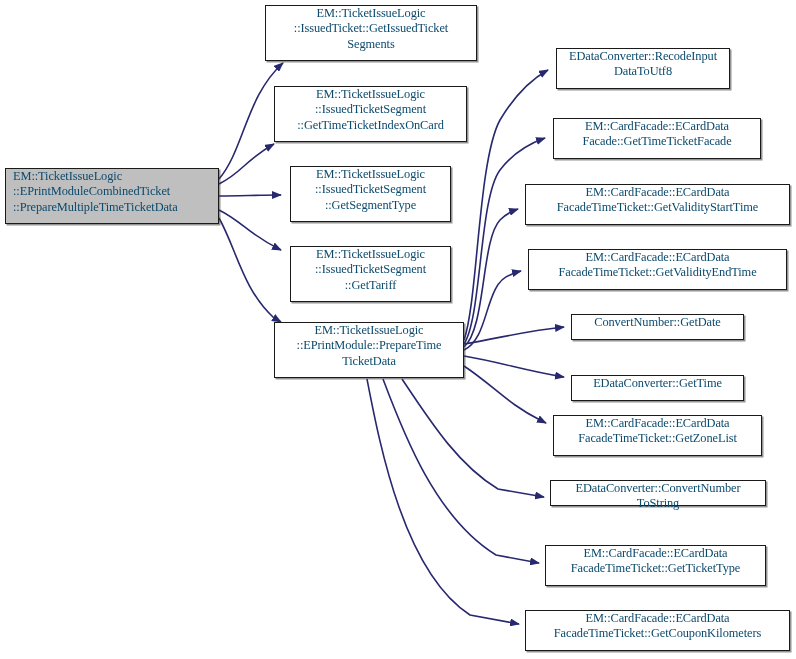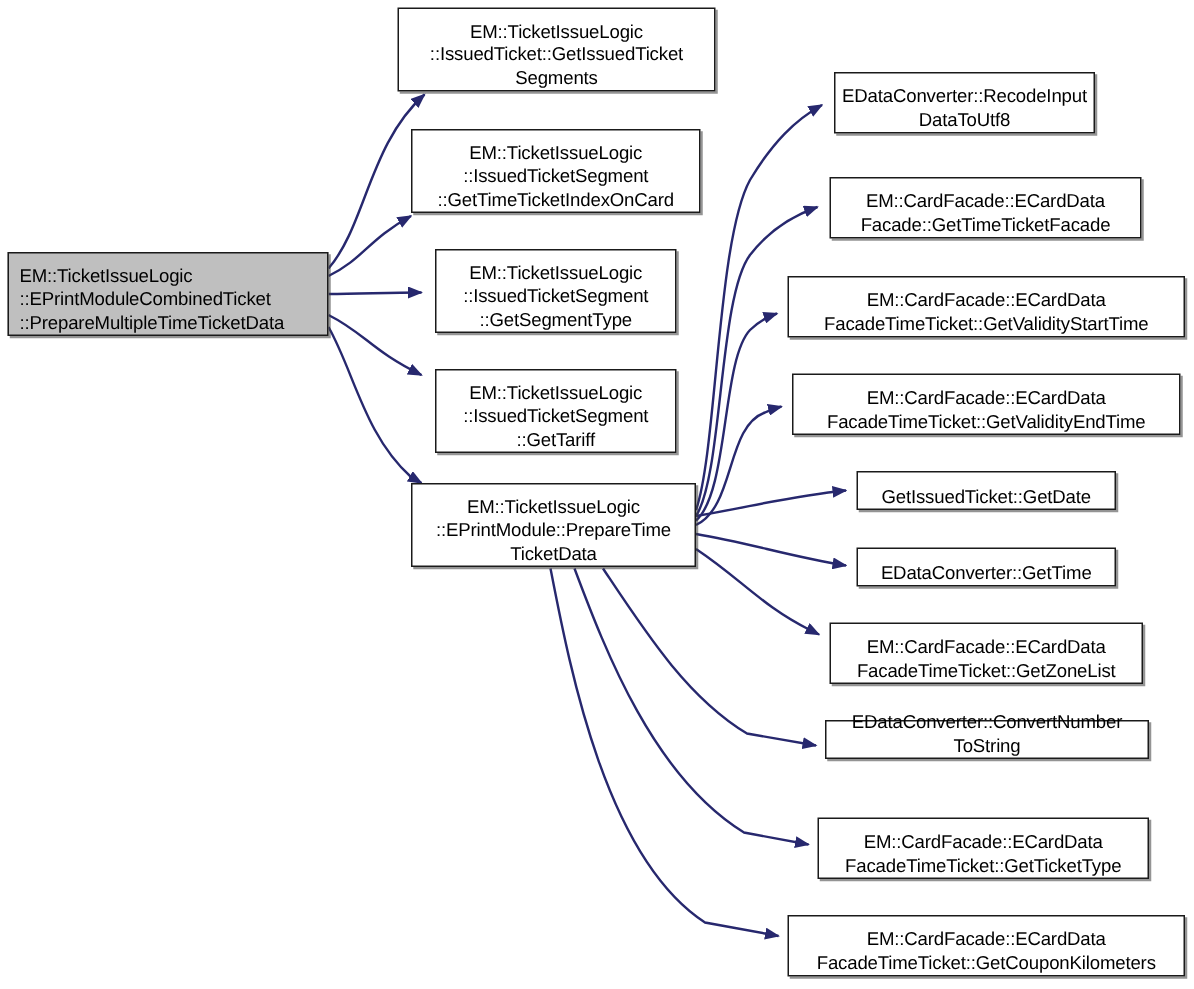--- a/index.html
+++ b/index.html
@@ -22,30 +22,31 @@
     top: 0;
     width: 796px;
     height: 659px;
     pointer-events: none;
   }
   .gnode {
     position: absolute;
     box-sizing: border-box;
     border: 1px solid #1a1a1a;
     background: #ffffff;
-    color: #000000;
+    color: #0c4a6e;
     display: flex;
-    align-items: flex-end;
+    align-items: flex-start;
     justify-content: center;
     text-align: center;
     font-size: 12.4px;
     line-height: 15.4px;
     letter-spacing: -0.1px;
     white-space: pre-line;
     box-shadow: 1.5px 1.5px 0 0 rgba(60,60,60,0.55);
+    font-family: Liberation Serif, serif;
   }
   .gnode.current {
     background: #bfbfbf;
     border-color: #000000;
     text-align: left;
     justify-content: flex-start;
     padding-left: 7px;
   }
   .gnode .nlabel {
     display: block;
@@ -100,22 +101,22 @@
 ::EPrintModule::PrepareTime
 TicketData</span></div>
       <div class="gnode" style="left: 556px; top: 48px; width: 174px; height: 41px; background: rgb(255, 255, 255); border-color: rgb(26, 26, 26);"><span class="nlabel">EDataConverter::RecodeInput
 DataToUtf8</span></div>
       <div class="gnode" style="left: 553px; top: 118px; width: 208px; height: 41px; background: rgb(255, 255, 255); border-color: rgb(26, 26, 26);"><span class="nlabel">EM::CardFacade::ECardData
 Facade::GetTimeTicketFacade</span></div>
       <div class="gnode" style="left: 525px; top: 184px; width: 265px; height: 41px; background: rgb(255, 255, 255); border-color: rgb(26, 26, 26);"><span class="nlabel">EM::CardFacade::ECardData
 FacadeTimeTicket::GetValidityStartTime</span></div>
       <div class="gnode" style="left: 528px; top: 249px; width: 259px; height: 41px; background: rgb(255, 255, 255); border-color: rgb(26, 26, 26);"><span class="nlabel">EM::CardFacade::ECardData
 FacadeTimeTicket::GetValidityEndTime</span></div>
-      <div class="gnode" style="left: 571px; top: 314px; width: 173px; height: 26px; background: rgb(255, 255, 255); border-color: rgb(26, 26, 26);"><span class="nlabel">GetIssuedTicket::GetDate</span></div>
-      <div class="gnode" style="left: 571px; top: 365px; width: 173px; height: 26px; background: rgb(255, 255, 255); border-color: rgb(26, 26, 26);"><span class="nlabel">EDataConverter::GetTime</span></div>
+      <div class="gnode" style="left: 571px; top: 314px; width: 173px; height: 26px; background: rgb(255, 255, 255); border-color: rgb(26, 26, 26);"><span class="nlabel">ConvertNumber::GetDate</span></div>
+      <div class="gnode" style="left: 571px; top: 375px; width: 173px; height: 26px; background: rgb(255, 255, 255); border-color: rgb(26, 26, 26);"><span class="nlabel">EDataConverter::GetTime</span></div>
       <div class="gnode" style="left: 553px; top: 415px; width: 209px; height: 41px; background: rgb(255, 255, 255); border-color: rgb(26, 26, 26);"><span class="nlabel">EM::CardFacade::ECardData
 FacadeTimeTicket::GetZoneList</span></div>
       <div class="gnode" style="left: 550px; top: 480px; width: 216px; height: 26px; background: rgb(255, 255, 255); border-color: rgb(26, 26, 26);"><span class="nlabel">EDataConverter::ConvertNumber
 ToString</span></div>
       <div class="gnode" style="left: 545px; top: 545px; width: 221px; height: 41px; background: rgb(255, 255, 255); border-color: rgb(26, 26, 26);"><span class="nlabel">EM::CardFacade::ECardData
 FacadeTimeTicket::GetTicketType</span></div>
       <div class="gnode" style="left: 525px; top: 610px; width: 265px; height: 41px; background: rgb(255, 255, 255); border-color: rgb(26, 26, 26);"><span class="nlabel">EM::CardFacade::ECardData
 FacadeTimeTicket::GetCouponKilometers</span></div>
     </div>
 </div>

